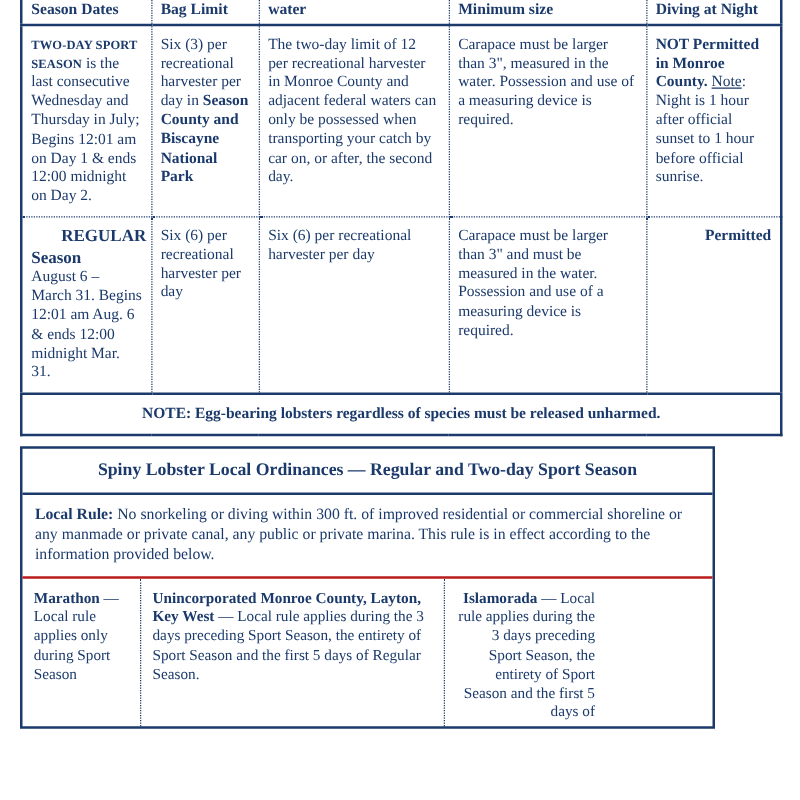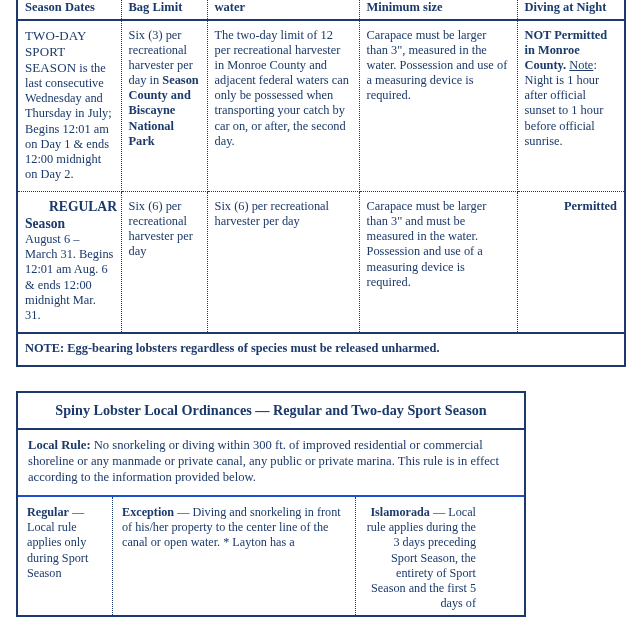--- a/index.html
+++ b/index.html
@@ -53,59 +53,60 @@
     border-bottom: 1px dotted #1b3a6b;
     vertical-align: top;
     padding: 7px 7px 9px 7px;
     font-size: 12.4px;
     line-height: 1.22;
   }
   table.season td:last-child { border-right: none; }
   table.season tr.last-row td { border-bottom: 2px solid #1b3a6b; }
 
   .season-title {
-    font-weight: normal;
-    font-size: 13px;
+    font-weight: bold;
+    font-size: 10px;
     letter-spacing: .1px;
   }
   .season-title-2 {
     font-weight: bold;
     font-size: 13.6px;
     margin-left: 24px;
   }
   .bold { font-weight: bold; text-align: right; }
   .u { text-decoration: underline; }
 
   .note-row td {
     border: none;
     border-top: 2px solid #1b3a6b;
     padding: 7px 8px 8px 8px;
     font-size: 13.6px;
     font-weight: bold;
+    text-align: center;
   }
 
   
   .ord-box {
-    width: 510px;
+    width: 556px;
     box-sizing: border-box;
     border: 2px solid #1b3a6b;
-    margin-top: 24px;
+    margin-top: 8px;
   }
   .ord-header {
     text-align: center;
     font-weight: bold;
     font-size: 14.2px;
     padding: 9px 6px 9px 6px;
     border-bottom: 2px solid #1b3a6b;
   }
   .ord-rule {
     padding: 8px 10px 10px 10px;
     font-size: 12.6px;
     line-height: 1.25;
-    border-bottom: 2px solid #1d4ed8;
+    border-bottom: 2px solid #b91c1c;
   }
 
   .ord-cols {
     display: flex;
     width: 100%;
   }
   .ord-col {
     box-sizing: border-box;
     padding: 8px 8px 4px 9px;
     font-size: 12.2px;
@@ -176,24 +177,24 @@
     </tbody>
   </table>
 
   <div class="ord-box">
     <div class="ord-header">Spiny Lobster Local Ordinances — Regular and Two-day Sport Season</div>
     <div class="ord-rule">
       <span class="bold">Local Rule:</span><span> No snorkeling or diving within 300 ft. of improved residential or commercial shoreline or any manmade or private canal, any public or private marina. This rule is in effect according to the information provided below.</span>
     </div>
     <div class="ord-cols">
       <div class="ord-col col-marathon">
-        <p><span class="name">Regular</span><span> — Local rule applies only during Sport Season</span></p>
+        <p><span class="name">Marathon</span><span> — Local rule applies only during Sport Season</span></p>
       </div>
       <div class="ord-col col-uninc">
-        <p><span class="name">Exception</span><span> — Diving and snorkeling in front of his/her property to the center line of the canal or open water. * Layton has a</span></p>
+        <p><span class="name">Unincorporated Monroe County, Layton, Key West</span><span> — Local rule applies during the 3 days preceding Sport Season, the entirety of Sport Season and the first 5 days of Regular Season.</span></p>
       </div>
       <div class="ord-col col-islamorada">
         <p><span class="name">Islamorada</span><span> — Local rule applies during the 3 days preceding Sport Season, the entirety of Sport Season and the first 5 days of</span></p>
       </div>
     </div>
   </div>
 
 </div>
 
 </body></html>

